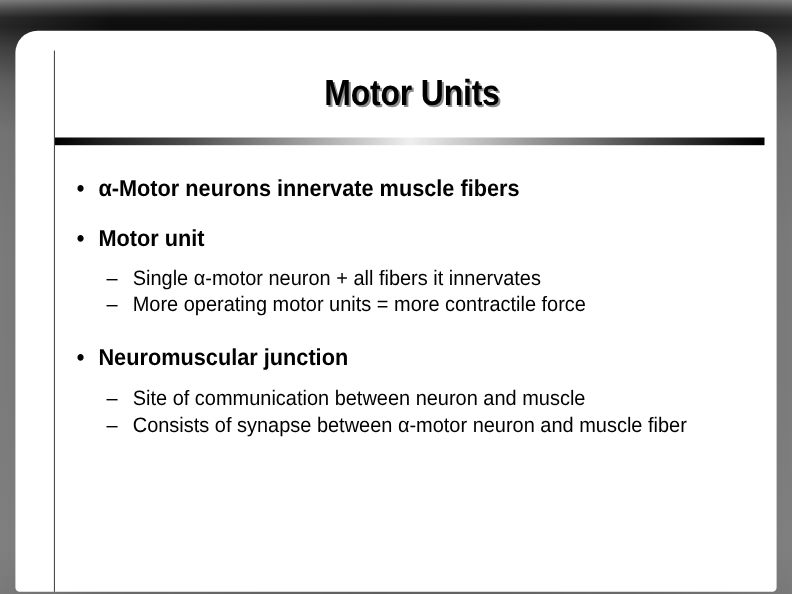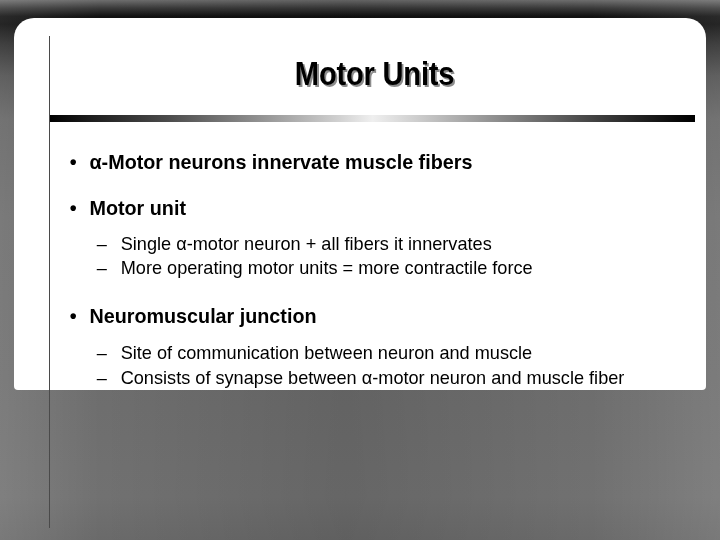--- a/index.html
+++ b/index.html
@@ -38,23 +38,23 @@
       rgba(0,0,0,0.10) 48%,
       rgba(255,255,255,0.00) 82%,
       rgba(255,255,255,0.10) 100%);
     pointer-events: none;
   }
 
   
   #panel {
     position: absolute;
     left: 14px;
-    top: 18px;
+    top: 28px;
     width: 692px;
-    height: 372px;
+    height: 510px;
     background: #ffffff;
     border-radius: 20px 20px 4px 4px;
     box-sizing: border-box;
   }
 
   
   #vrule {
     position: absolute;
     left: 35px;
     top: 18px;

